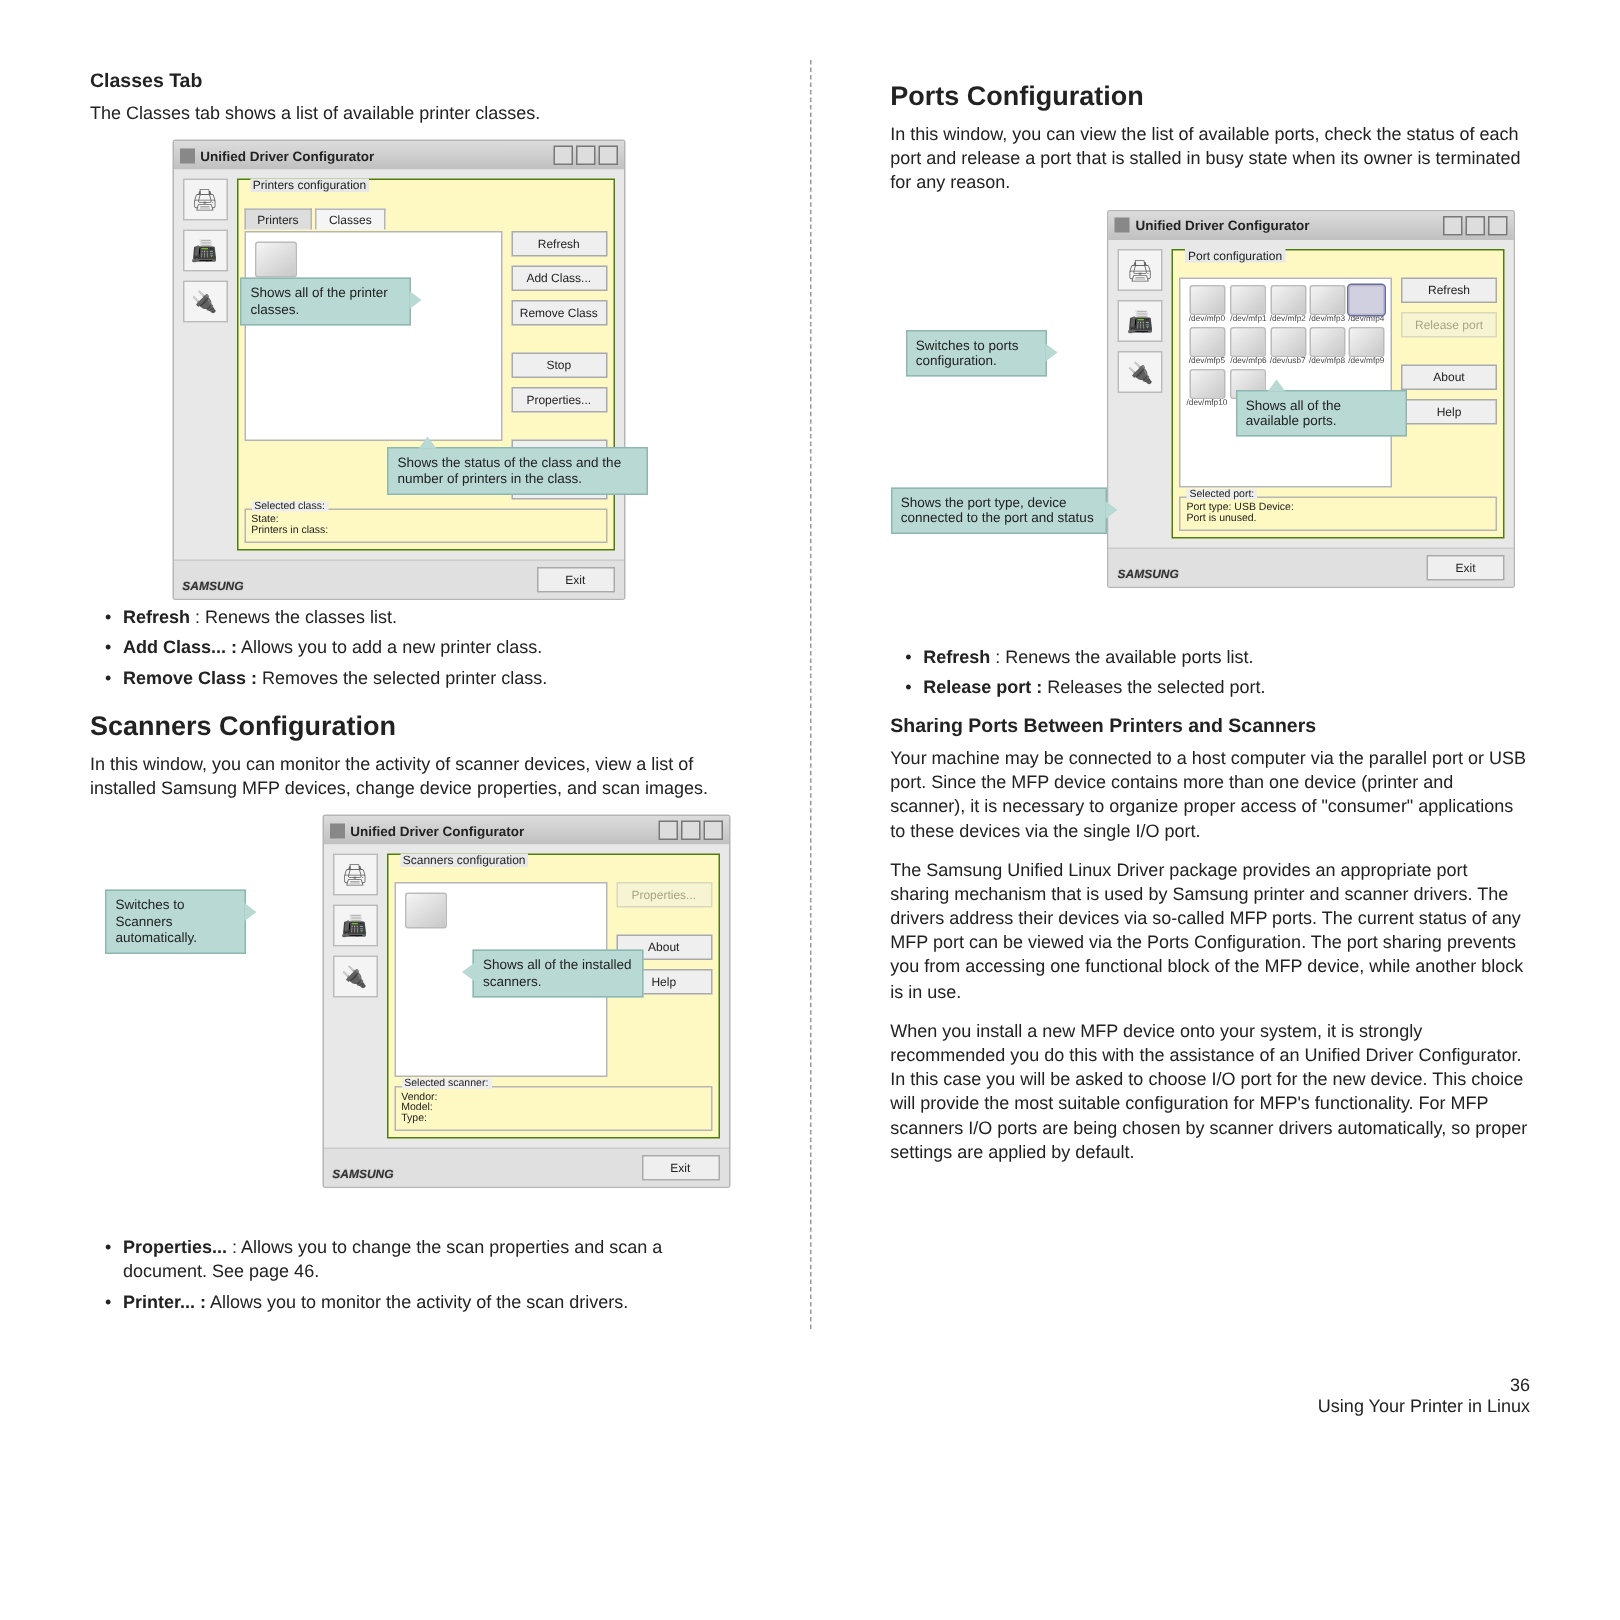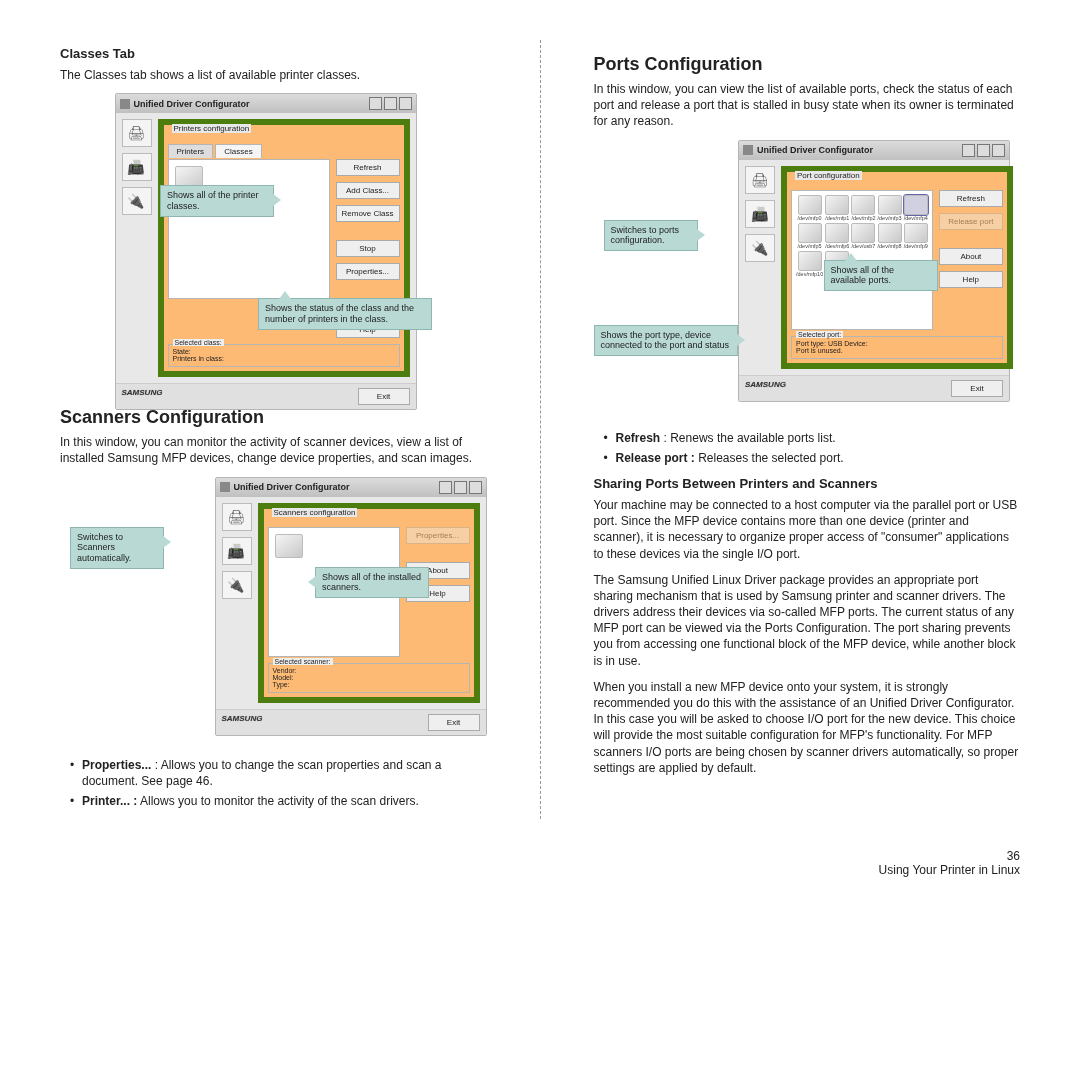--- a/index.html
+++ b/index.html
@@ -89,22 +89,22 @@
   .sidebar {
     display:flex; flex-direction:column; gap:6px;
   }
   .sidebtn {
     width: 28px; height: 26px;
     border:1px solid #bbb; background:#f4f4f4;
     display:flex; align-items:center; justify-content:center;
     font-size:14px; color:#666;
   }
   .groupbox {
-    border:6px solid #4d7c0f;
-    background:#fdba74;
+    border:1px solid #4d7c0f;
+    background:#fef9c3;
     flex:1;
     padding:4px;
     position:relative;
     min-height: 200px;
   }
   .gblabel {
     font-size:8px; background:#e8e8e8; position:relative; top:-9px; left:4px; padding:0 2px; display:inline-block;
   }
   .tabs { font-size:8px; margin-bottom:2px; }
   .tab {
@@ -118,21 +118,21 @@
   .btncol { display:flex; flex-direction:column; gap:6px; width:64px; }
   .btn {
     border:1px solid #aaa; background:#efefef; font-size:8px; text-align:center; padding:3px 1px;
   }
   .selgroup {
     border:1px solid #b5b5b5; margin-top:6px; font-size:7px; padding:3px 4px 4px 4px;
     position:relative;
   }
   .selgroup .sglabel { position:absolute; top:-6px; left:4px; background:#eee; padding:0 2px; font-size:7px; }
   .footer {
-    display:flex; align-items:flex-start; padding:4px 6px; background:#e0e0e0;
+    display:flex; align-items:flex-end; padding:4px 6px; background:#e0e0e0;
     border-top:1px solid #ccc;
   }
   .logo { font-size:8px; font-weight:bold; font-style:italic; text-shadow:0 0 1px #999; color:#333; flex:1; }
   .exitbtn { width:48px; }
   .callout {
     position:absolute;
     background:#b8d9d4;
     border:1px solid #8fb7b1;
     font-size:9px;
     padding:4px 6px;
@@ -233,20 +233,25 @@
         </div>
         <div class="footer">
           <span class="logo">SAMSUNG</span>
           <div class="btn exitbtn">Exit</div>
         </div>
       </div>
       <div class="callout arrow-right" style="top:92px; left:100px; width:100px;">Shows all of the printer classes.</div>
       <div class="callout arrow-up" style="top:205px; left:198px; width:160px;">Shows the status of the class and the number of printers in the class.</div>
     </div>
 
+    <ul class="bullets">
+      <li><b>Refresh</b><span> : Renews the classes list.</span></li>
+      <li><b>Add Class... :</b><span> Allows you to add a new printer class.</span></li>
+      <li><b>Remove Class :</b><span> Removes the selected printer class.</span></li>
+    </ul>
 
     <h2>Scanners Configuration</h2>
     <p>In this window, you can monitor the activity of scanner devices, view a list of installed Samsung MFP devices, change device properties, and scan images.</p>
 
     <div class="fig-wrap" style="height:270px;">
       <div class="dialog dialog-sm" style="position:absolute; right:0; top:0;">
         <div class="titlebar">
           <div class="ti"></div>
           <span>Unified Driver Configurator</span>
           <div class="sp"></div>

